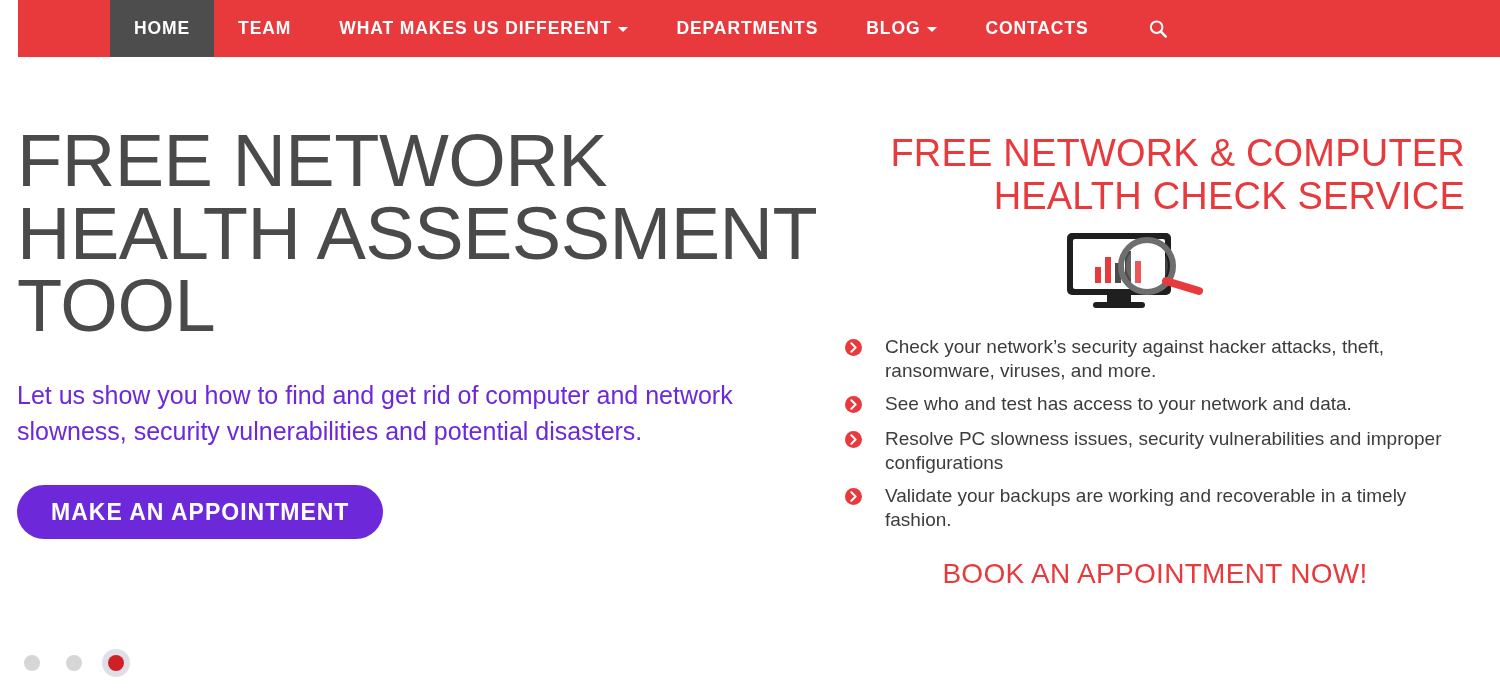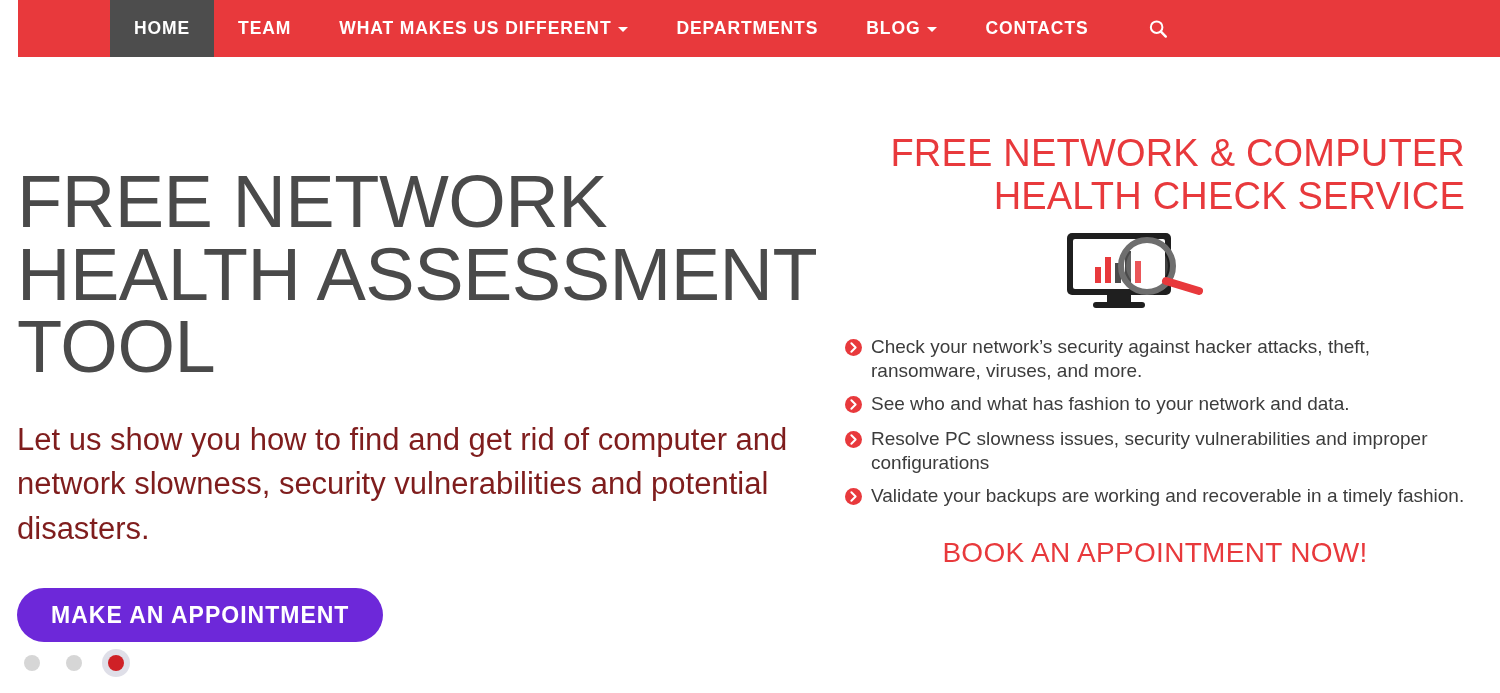--- a/index.html
+++ b/index.html
@@ -62,36 +62,35 @@
     height: 636px;
     background: #ffffff;
   }
 
   
   .left-col {
     position: absolute;
     left: 17px;
     top: 68px;
     width: 810px;
-    margin-top: 41px;
   }
   .hero-title {
     font-family: "Liberation Sans Narrow", "Liberation Sans", sans-serif;
     font-size: 74px;
     line-height: 0.98;
     font-weight: 400;
     color: #4a4a4a;
     letter-spacing: -0.5px;
     text-transform: uppercase;
   }
   .hero-sub {
     margin-top: 34px;
-    font-size: 31px;
+    font-size: 25px;
     line-height: 1.45;
-    color: #7f1d1d;
+    color: #6d28d9;
     max-width: 800px;
   }
   .cta-btn {
     display: inline-flex;
     align-items: center;
     justify-content: center;
     margin-top: 36px;
     height: 54px;
     padding: 0 34px;
     border: none;
@@ -149,21 +148,21 @@
     height: 82px;
     position: relative;
   }
   .feature-list {
     margin-top: 22px;
     list-style: none;
   }
   .feature-list li {
     display: flex;
     align-items: flex-start;
-    gap: 9px;
+    gap: 23px;
     margin-bottom: 8px;
     font-size: 19px;
     line-height: 1.28;
     color: #3c3c3c;
   }
   .bullet {
     flex: 0 0 auto;
     margin-top: 3px;
   }
   .book-now {
@@ -260,21 +259,21 @@
         </span>
         <span>Check your network’s security against hacker attacks, theft, ransomware, viruses, and more.</span>
       </li>
       <li>
         <span class="bullet">
           <svg width="17" height="17" viewBox="0 0 16 16">
             <circle cx="8" cy="8" r="8" fill="#e8393c"></circle>
             <path d="M6 4 L10 8 L6 12" fill="none" stroke="#ffffff" stroke-width="1.9" stroke-linecap="round" stroke-linejoin="round"></path>
           </svg>
         </span>
-        <span>See who and what has fashion to your network and data.</span>
+        <span>See who and test has access to your network and data.</span>
       </li>
       <li>
         <span class="bullet">
           <svg width="17" height="17" viewBox="0 0 16 16">
             <circle cx="8" cy="8" r="8" fill="#e8393c"></circle>
             <path d="M6 4 L10 8 L6 12" fill="none" stroke="#ffffff" stroke-width="1.9" stroke-linecap="round" stroke-linejoin="round"></path>
           </svg>
         </span>
         <span>Resolve PC slowness issues, security vulnerabilities and improper configurations</span>
       </li>

